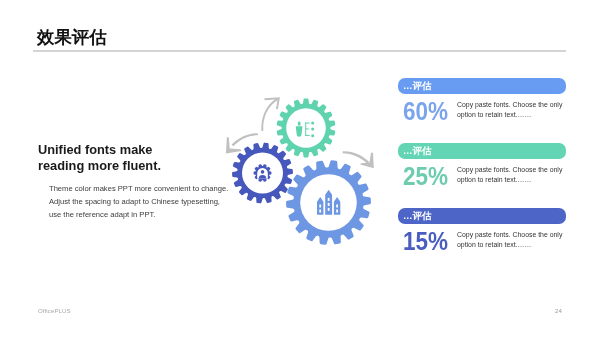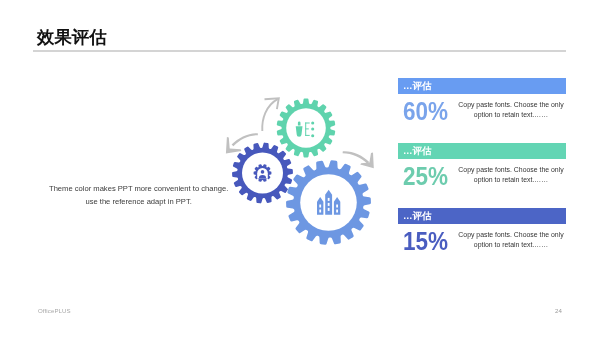--- a/index.html
+++ b/index.html
@@ -1,32 +1,32 @@
 <!DOCTYPE html>
 <html><head>
 <meta charset="utf-8">
 <style>
   html,body{margin:0;padding:0;}
   body{width:600px;height:337px;background:#fff;overflow:hidden;
        font-family:"Liberation Sans","DejaVu Sans",sans-serif;}
-  .slide{position:relative;width:600px;height:337px;background:#ffffff;text-align:center;}
+  .slide{position:relative;width:600px;height:337px;background:#ffffff;}
 
   
   .title{position:absolute;left:37px;top:27px;font-size:17.4px;font-weight:bold;
          color:#111111;letter-spacing:0px;line-height:20px;}
   .rule{position:absolute;left:33px;top:50px;width:533px;height:2px;background:#d4d4d4;}
 
   
   .heading{position:absolute;left:38px;top:142px;font-size:12.8px;font-weight:bold;
            color:#1a1a1a;line-height:16px;}
   .para{position:absolute;left:49px;top:182px;font-size:7.6px;color:#3b3b3b;line-height:13.2px;}
 
   
   .card{position:absolute;left:398px;width:168px;}
-  .cbar{height:16px;width:168px;position:relative;}
+  .cbar{height:16px;width:168px;position:relative;border-radius:7px;}
   .cbar span{position:absolute;left:5px;top:2px;font-size:9.5px;font-weight:bold;color:#ffffff;}
   .pct{position:absolute;left:5px;top:20px;font-size:22.5px;font-weight:bold;line-height:25px;transform:scaleY(1.11);transform-origin:left top;}
   .ctext{position:absolute;left:59px;top:22px;font-size:6.9px;color:#333;line-height:10px;width:108px;}
   .card1 .cbar{background:#689CF2;} .card1 .pct{color:#7AA4EB;}
   .card2 .cbar{background:#63D5B4;} .card2 .pct{color:#6DCCAE;}
   .card3 .cbar{background:#4C65C6;} .card3 .pct{color:#4A5DC0;}
 
   
   .brand{position:absolute;left:38px;top:307px;font-size:6.1px;color:#a8a8a8;letter-spacing:.1px;}
   .pageno{position:absolute;left:555px;top:307px;font-size:6.1px;color:#9a9a9a;}
@@ -34,22 +34,27 @@
   
   .graphic{position:absolute;left:0;top:0;}
 </style>
 </head>
 <body>
 
 <div class="slide">
   <div class="title">效果评估</div>
   <div class="rule"></div>
 
+  <div class="heading">
+    <div>Unified fonts make</div>
+    <div>reading more fluent.</div>
+  </div>
   <div class="para">
     <div>Theme color makes PPT more convenient to change.</div>
+    <div>Adjust the spacing to adapt to Chinese typesetting,</div>
     <div>use the reference adapt in PPT.</div>
   </div>
 
   <div class="card card1" style="top:78px;">
     <div class="cbar">
       <span>…评估</span>
     </div>
     <div class="pct">60%</div>
     <div class="ctext">Copy paste fonts. Choose the only option to retain text.……</div>
   </div>

